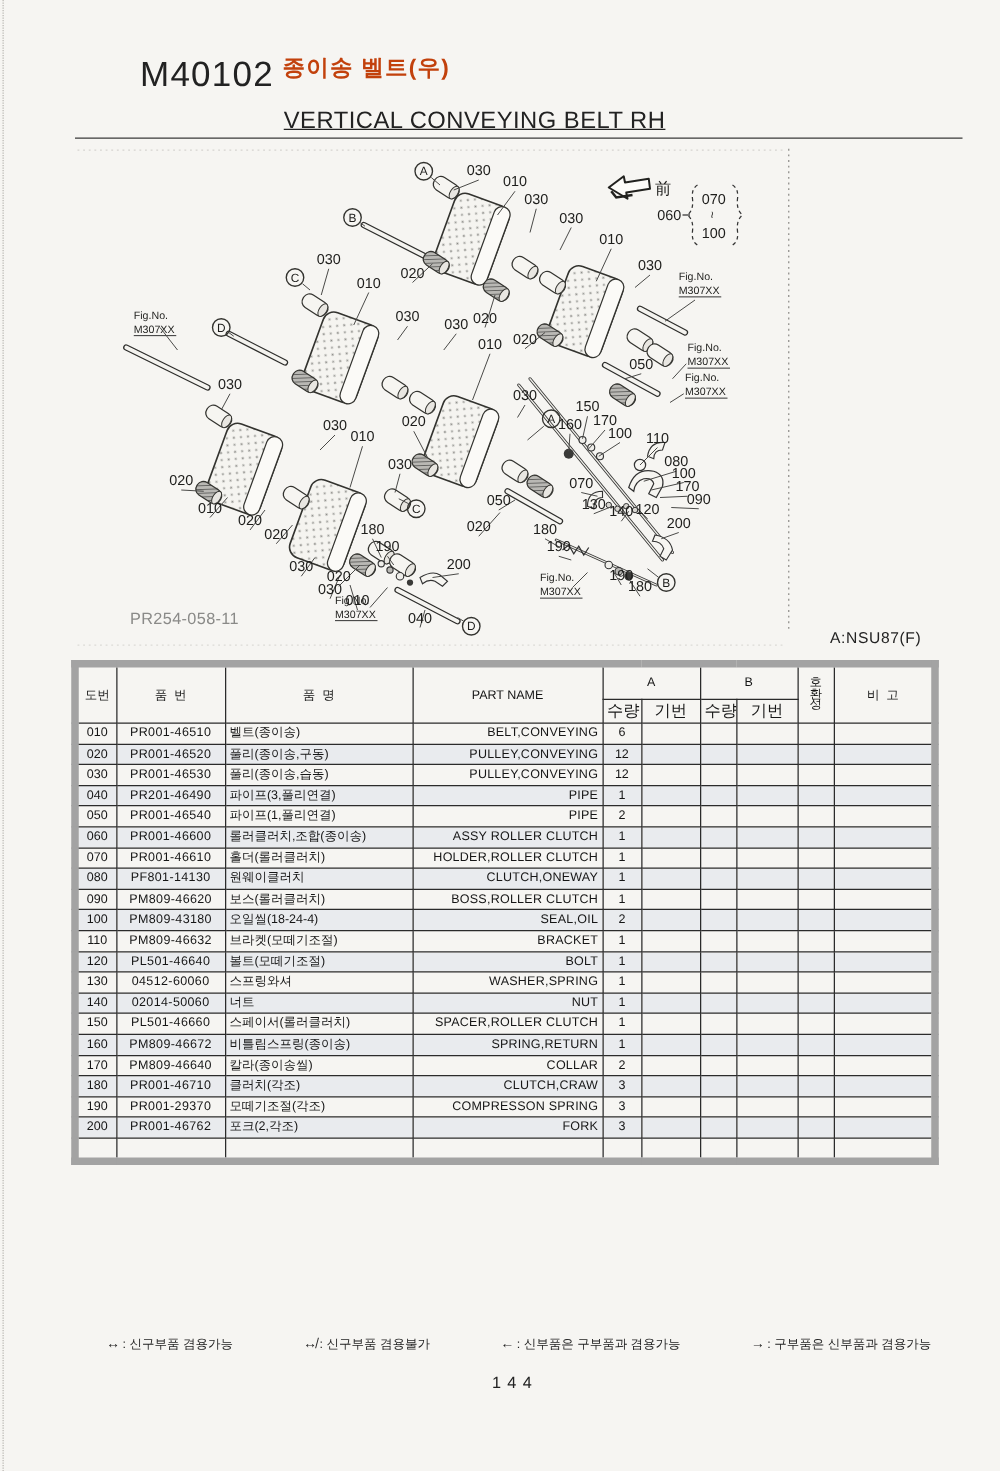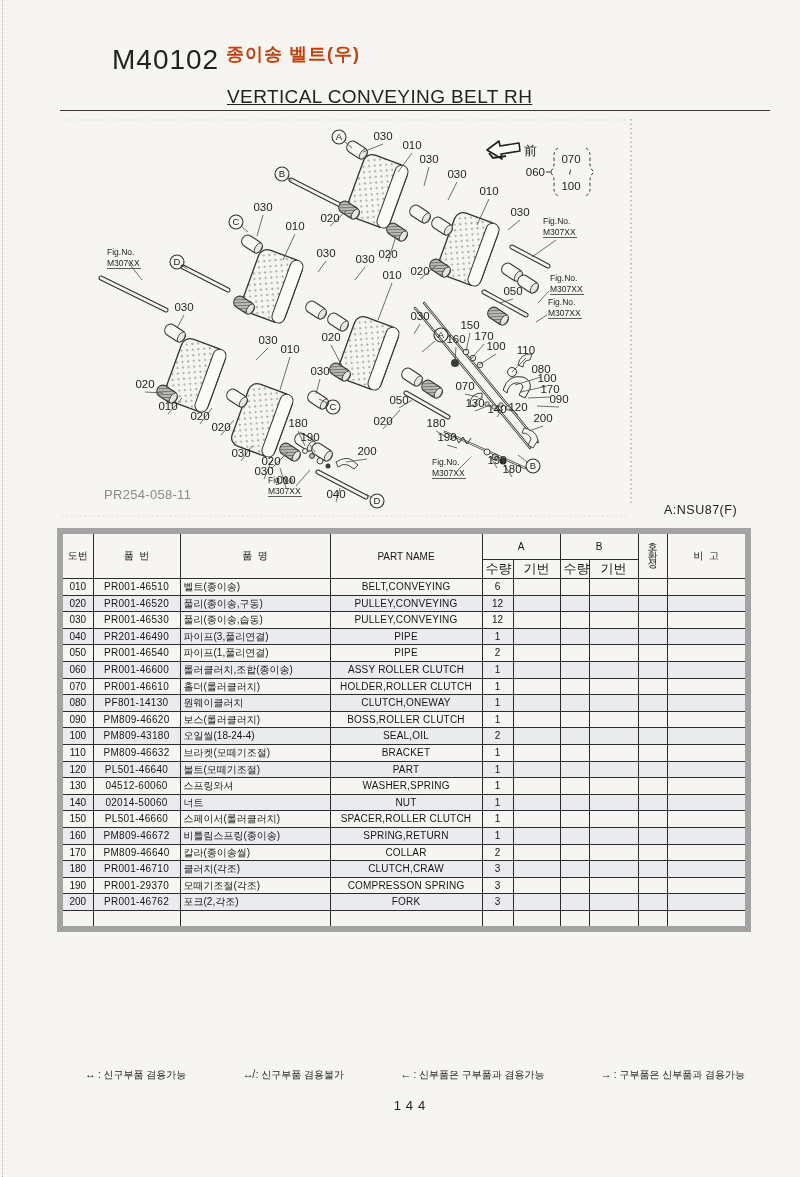--- a/index.html
+++ b/index.html
@@ -49,21 +49,21 @@
   }
   .parts-table{border:6px solid #a3a3a3;}
   .parts-table thead th{text-align:center;font-size:10px;}
   .parts-table thead tr.h1 th{height:25px;}
   .parts-table thead tr.h2 th{height:17px;font-size:13px;}
   .parts-table tbody td{height:15.6px;line-height:15.6px;}
   .parts-table tbody tr.stripe td{background:#e9ebee;}
   .col-no{text-align:center;}
   .col-pno{text-align:center;letter-spacing:0.3px;margin-left:43px;}
   .col-ko{text-align:left;}
-  .col-en{text-align:center;letter-spacing:0.2px;}
+  .col-en{text-align:right;letter-spacing:0.2px;}
   .col-qty{text-align:center;}
   .compat-head{font-size:8.5px;line-height:8.5px;padding:2px 0;}
   .tail-row td{
     height:156px;
     background:repeating-linear-gradient(to bottom,
       #f6f5f2 0px,#f6f5f2 16.6px,#e9ebee 16.6px,#e9ebee 33.2px);
   }
   
   .legend{
     position:absolute;left:85px;top:1068px;width:660px;
@@ -650,21 +650,21 @@
         <td class=""></td>
         <td class=""></td>
         <td class=""></td>
         <td class=""></td>
         <td class=""></td>
       </tr>
       <tr class="stripe">
         <td class="col-no">120</td>
         <td class="col-pno">PL501-46640</td>
         <td class="col-ko">볼트(모떼기조절)</td>
-        <td class="col-en">PART</td>
+        <td class="col-en">BOLT</td>
         <td class="col-qty">1</td>
         <td class=""></td>
         <td class=""></td>
         <td class=""></td>
         <td class=""></td>
         <td class=""></td>
       </tr>
       <tr>
         <td class="col-no">130</td>
         <td class="col-pno">04512-60060</td>

